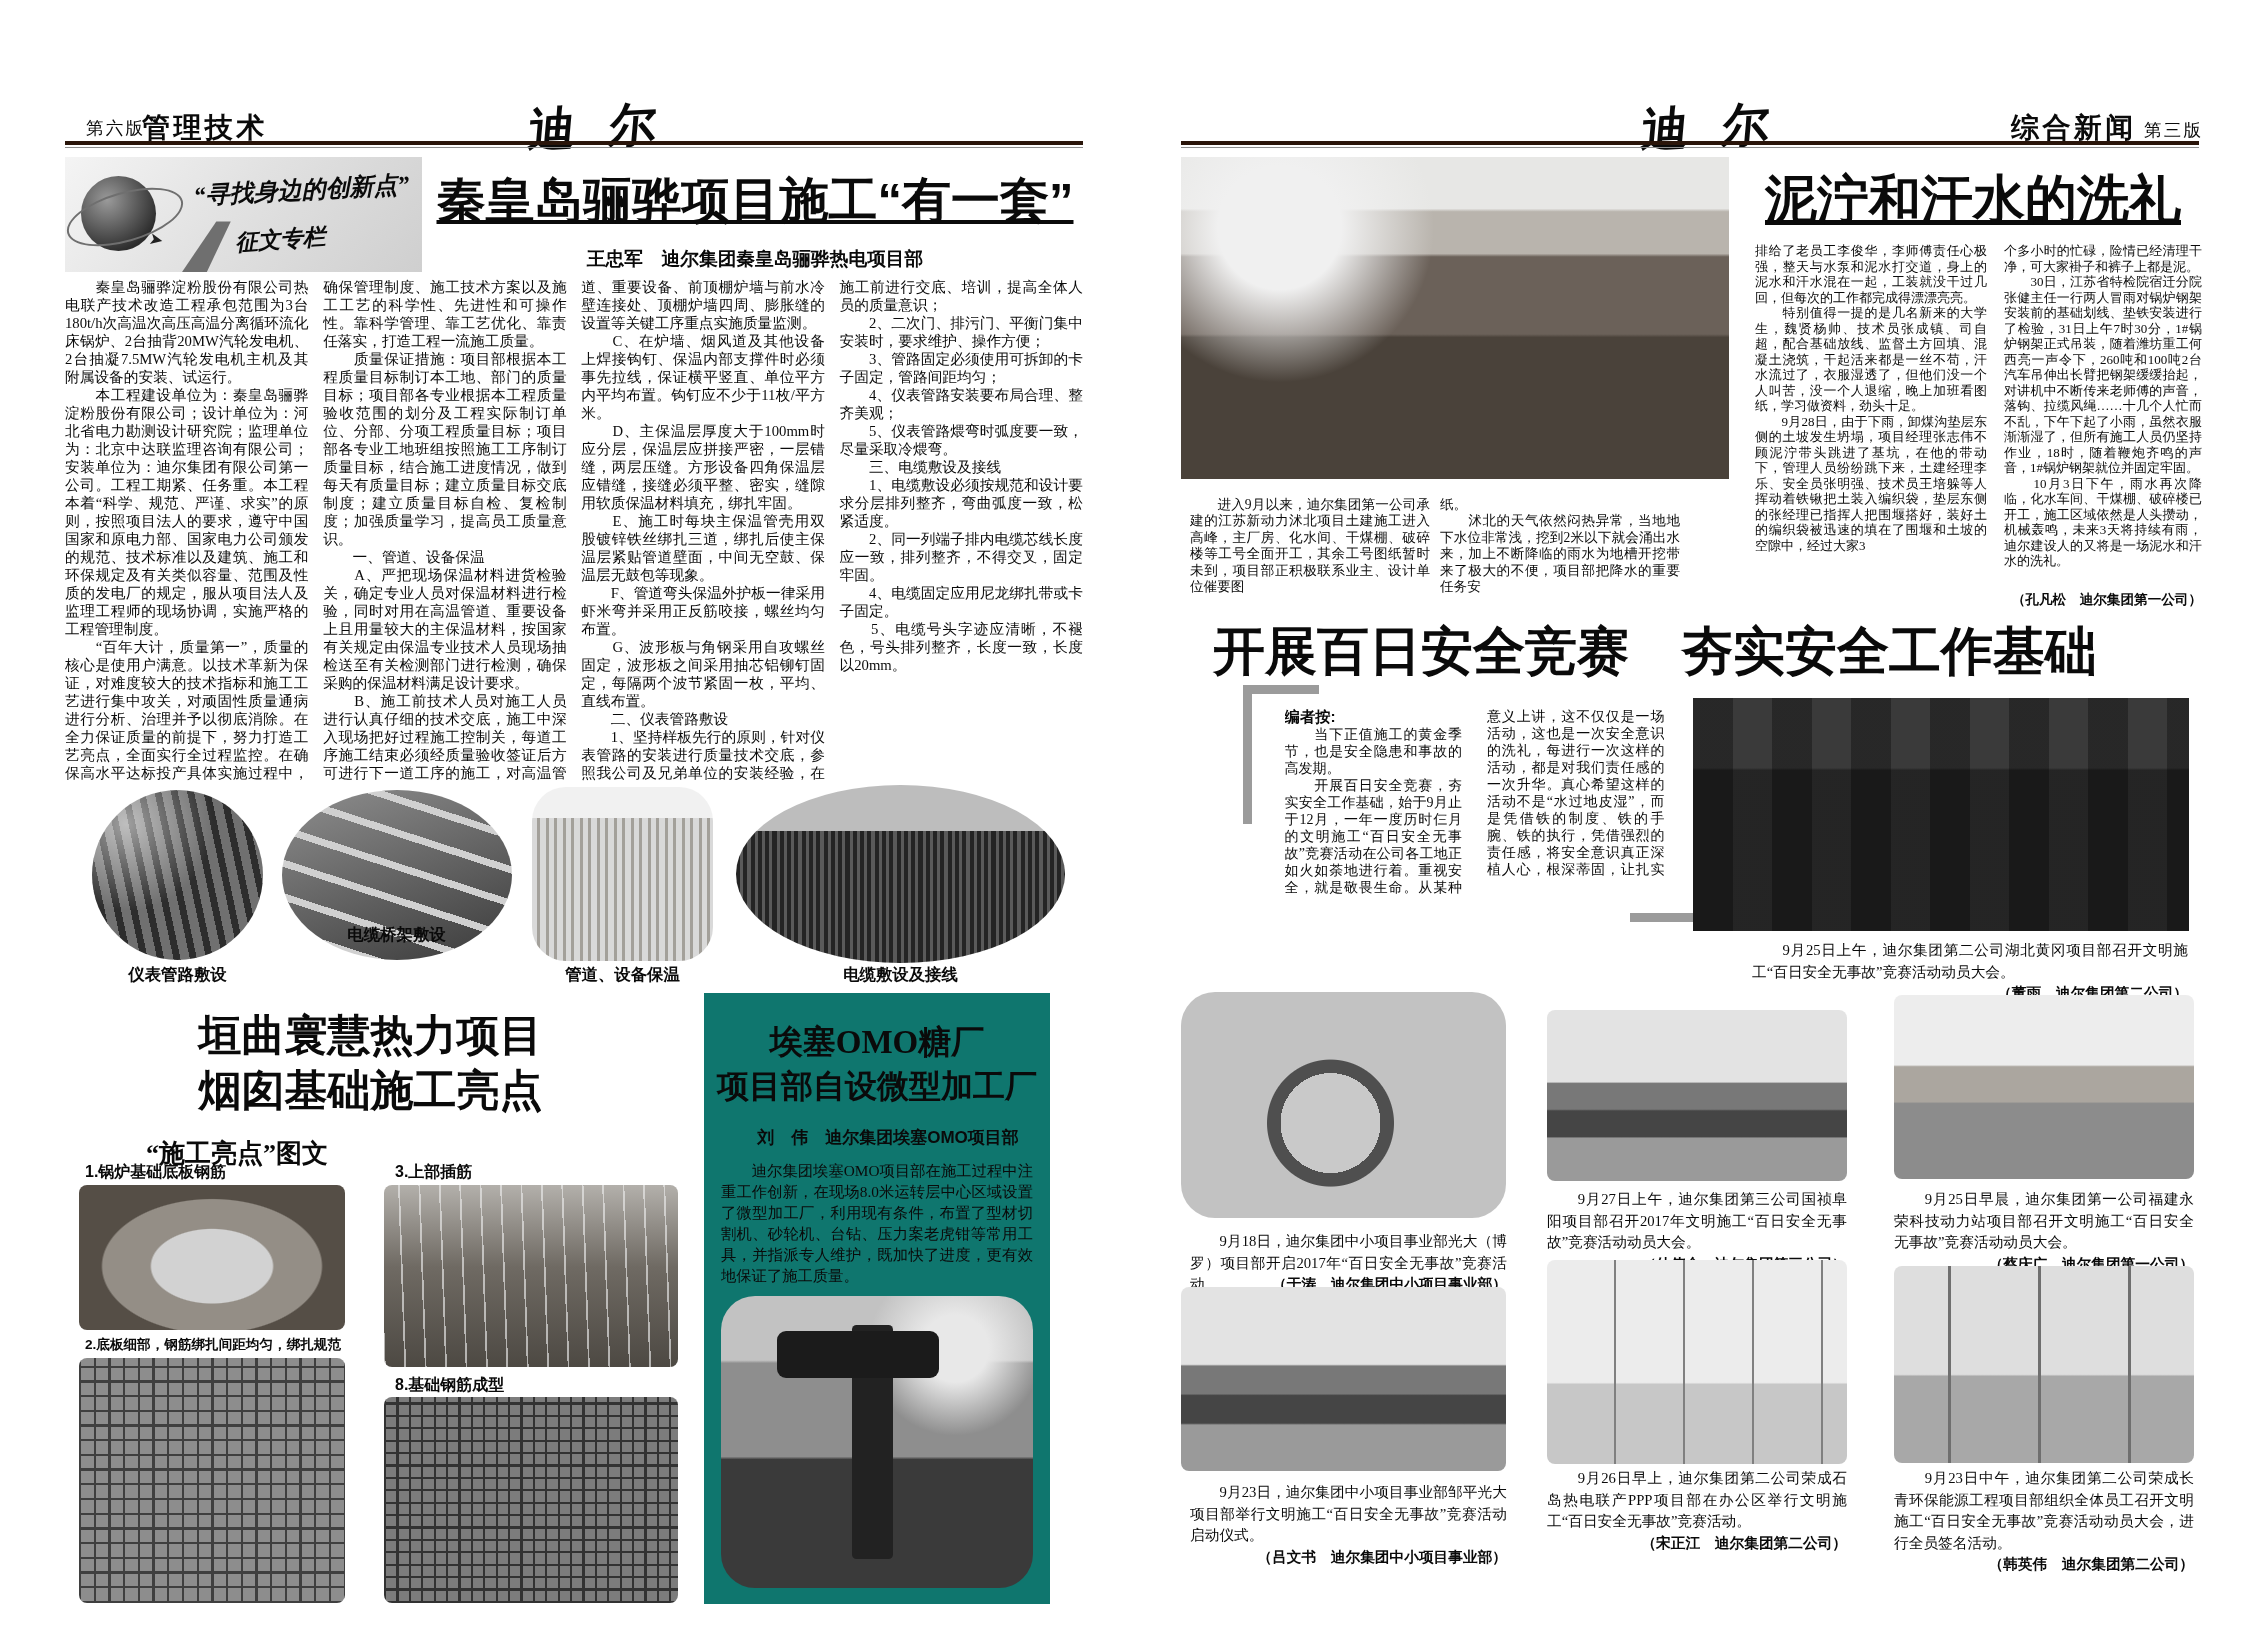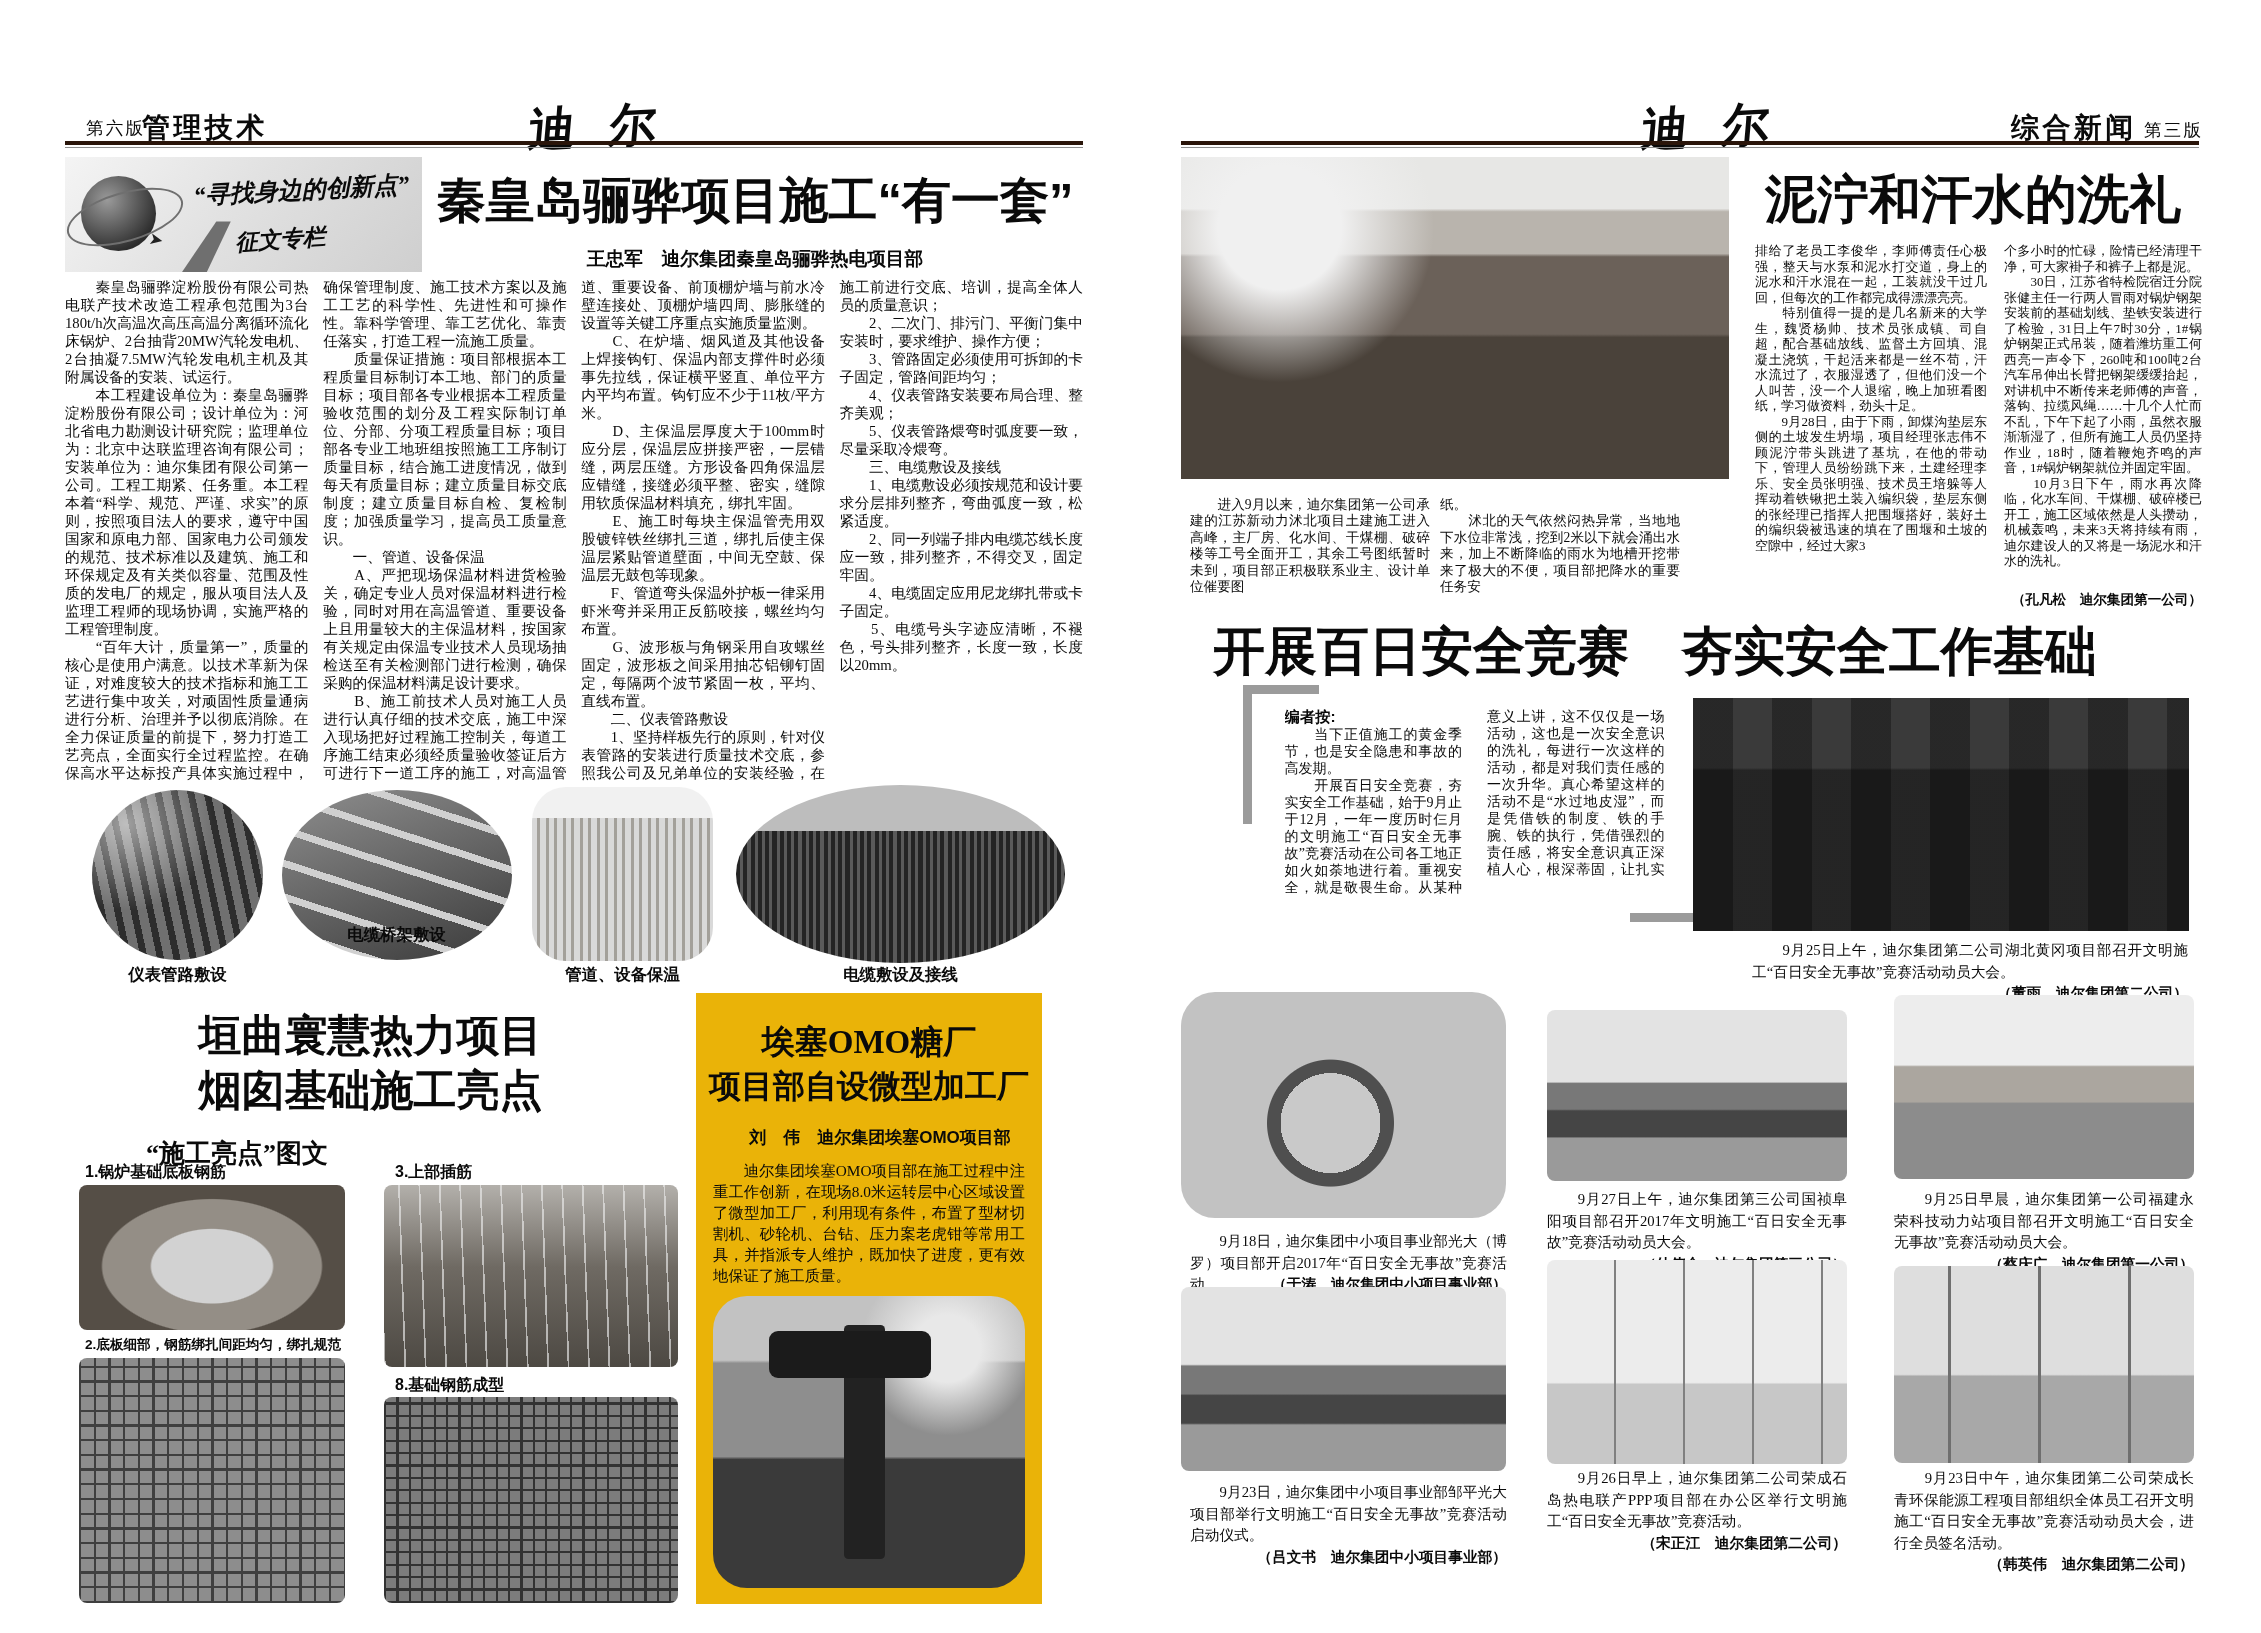--- a/index.html
+++ b/index.html
@@ -19,21 +19,21 @@
               border-radius:50%;transform:rotate(-16deg);}
   .road{position:absolute;left:85px;bottom:-3.4px;width:85px;height:54px;
         background:linear-gradient(100deg,#b9b9b9 0 40%,#6f6f6f 41% 100%);
         clip-path:polygon(35% 100%,65% 100%,95% 0,78% 0);}
   .promo-quote{position:absolute;left:118px;top:17px;width:237px;font-weight:700;font-style:italic;
                font-size:24px;transform:rotate(-3deg);text-align:center;}
   .promo-label{position:absolute;left:170px;top:67px;font-weight:700;font-style:italic;font-size:22.6px;
                transform:rotate(-4deg);}
   .cursor-icon{position:absolute;left:84px;top:72px;font-size:17px;color:#222;transform:rotate(12deg);}
   
-  .headline-sans{font-family:"Liberation Sans","DejaVu Sans",sans-serif;font-weight:700;text-align:center;}
+  .headline-sans{font-family:"Liberation Sans","DejaVu Sans",sans-serif;font-weight:700;text-align:center;text-decoration:underline;}
   .headline-serif{font-weight:700;text-align:center;}
   .byline{font-family:"Liberation Sans","DejaVu Sans",sans-serif;font-weight:700;text-align:center;font-size:18.7px;}
   .bodycols{column-count:4;column-gap:14.7px;column-fill:auto;font-size:14.7px;line-height:18px;
             text-align:justify;overflow:hidden;}
   .bodycols p{margin:0;}
   .bodycols p.sub{font-family:"Liberation Sans","DejaVu Sans",sans-serif;font-weight:400;}
   .coltext{font-size:13px;line-height:15.5px;text-align:justify;white-space:pre-line;overflow:hidden;}
   .credit-line{font-weight:700;text-align:right;font-size:13.6px;}
   
   .ph{overflow:hidden;background:#9a9a9a;}
@@ -70,21 +70,21 @@
   .ph-drill{background:radial-gradient(circle at 75% 18%,#e8e8e8 0 10%,transparent 26%),
             linear-gradient(180deg,#c2c2c2 0 22%,#8e8e8e 23% 55%,#3a3a3a 56% 100%);}
   .drill-col{position:absolute;left:42%;top:10%;width:13%;height:80%;background:#222;border-radius:4.5px;}
   .drill-head{position:absolute;left:18%;top:12%;width:52%;height:16%;background:#1b1b1b;border-radius:9px;}
   
   .strip-caption{font-weight:700;font-size:16.4px;text-align:center;}
   .fig-label{font-family:"Liberation Sans","DejaVu Sans",sans-serif;font-weight:700;font-size:16px;white-space:nowrap;}
   .news-caption{font-size:14.7px;line-height:21.5px;text-align:justify;}
   .news-caption .credit{float:right;font-family:"Liberation Sans","DejaVu Sans",sans-serif;font-weight:700;}
   
-  .omo-box{background:#eab308;}
+  .omo-box{background:#0f766e;margin-left:8px;}
   
   .editor-box{padding:17px 22.6px;box-sizing:border-box;}
   .editor-cols{column-count:2;column-gap:25px;column-fill:auto;height:100%;font-size:14px;line-height:17px;
                text-align:justify;overflow:hidden;}
   .editor-label{font-family:"Liberation Sans","DejaVu Sans",sans-serif;font-weight:700;font-size:15.3px;}
   .editor-body{white-space:pre-line;}
   .bracket{position:absolute;width:67px;height:130px;}
   .bracket-tl{left:-19px;top:-5.7px;border-left:9px solid #9b9b9b;border-top:9px solid #9b9b9b;}
   .bracket-br{right:-19px;bottom:-5.7px;border-right:9px solid #9b9b9b;border-bottom:9px solid #9b9b9b;}
 </style>

